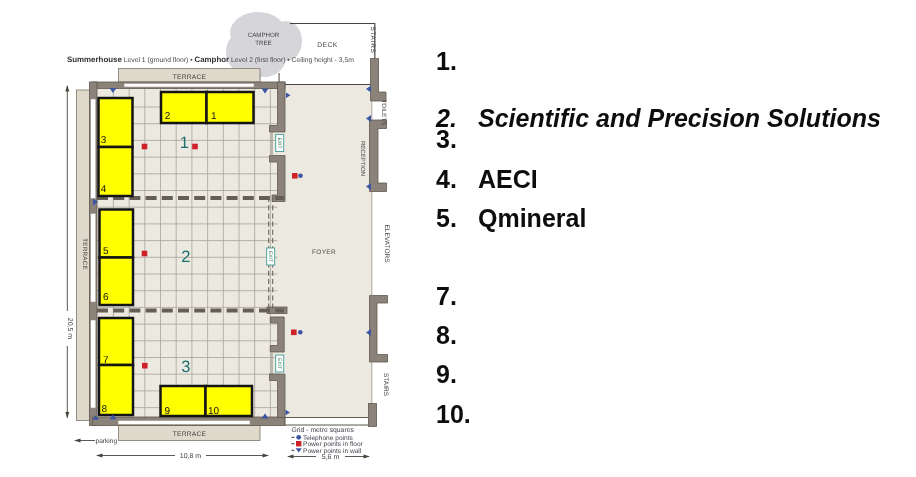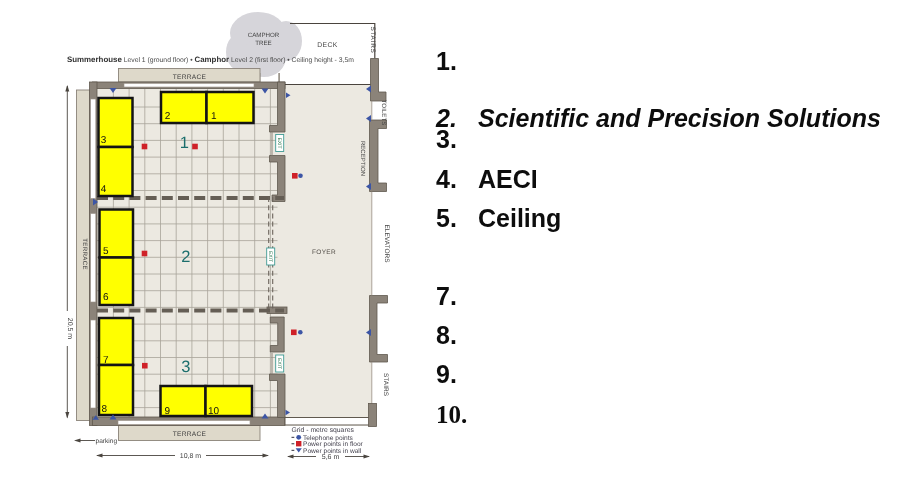--- a/index.html
+++ b/index.html
@@ -278,23 +278,23 @@
 </svg>
 
 <div class="row" style="top:48.9px;"><span class="num">1.</span></div>
 
 <div class="row" style="top:106px;font-style:italic;"><span class="num">2.</span><span>Scientific and Precision Solutions</span></div>
 
 <div class="row" style="top:127.4px;"><span class="num">3.</span></div>
 
 <div class="row" style="top:166.9px;"><span class="num">4.</span><span>AECI</span></div>
 
-<div class="row" style="top:205.9px;"><span class="num">5.</span><span>Ceiling</span></div>
+<div class="row" style="top:205.9px;"><span class="num">5.</span><span>Qmineral</span></div>
 
 
 <div class="row" style="top:284.4px;"><span class="num">7.</span></div>
 
 <div class="row" style="top:323.4px;"><span class="num">8.</span></div>
 
 <div class="row" style="top:362.4px;"><span class="num">9.</span></div>
 
-<div class="row" style="top:401.9px;font-family:Liberation Serif, serif;"><span class="num">10.</span></div>
+<div class="row" style="top:401.9px;"><span class="num">10.</span></div>
 </div>
 
 </body></html>

